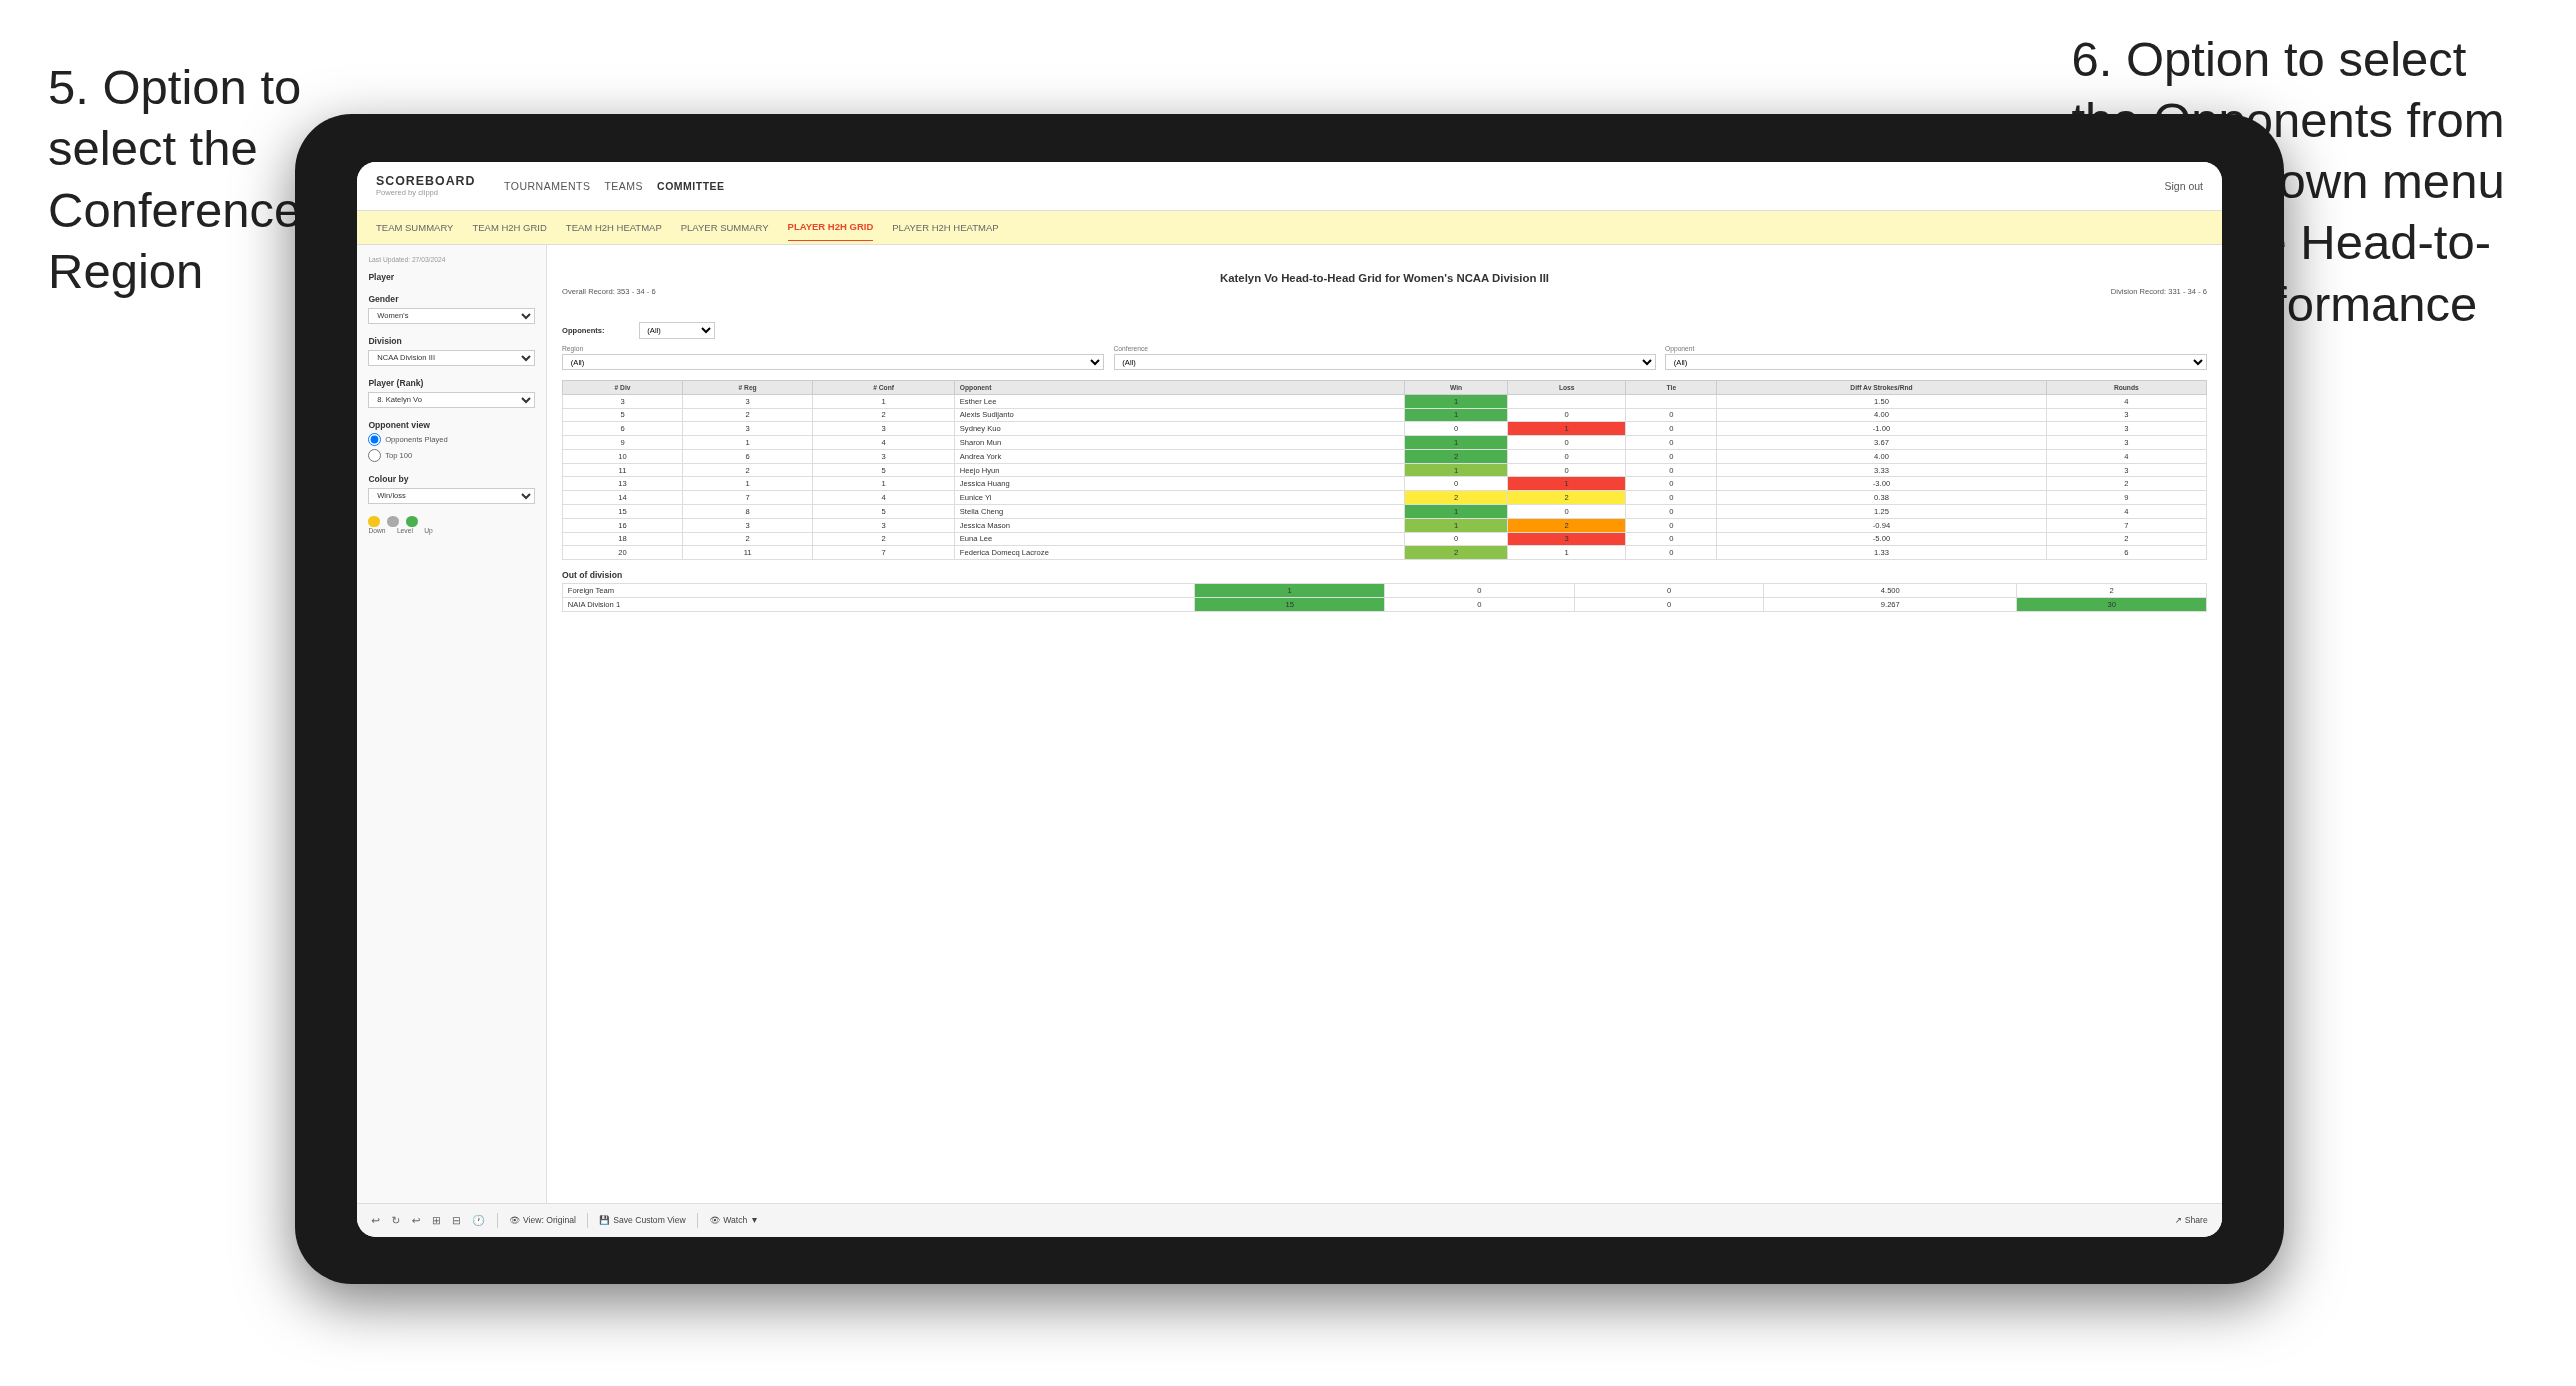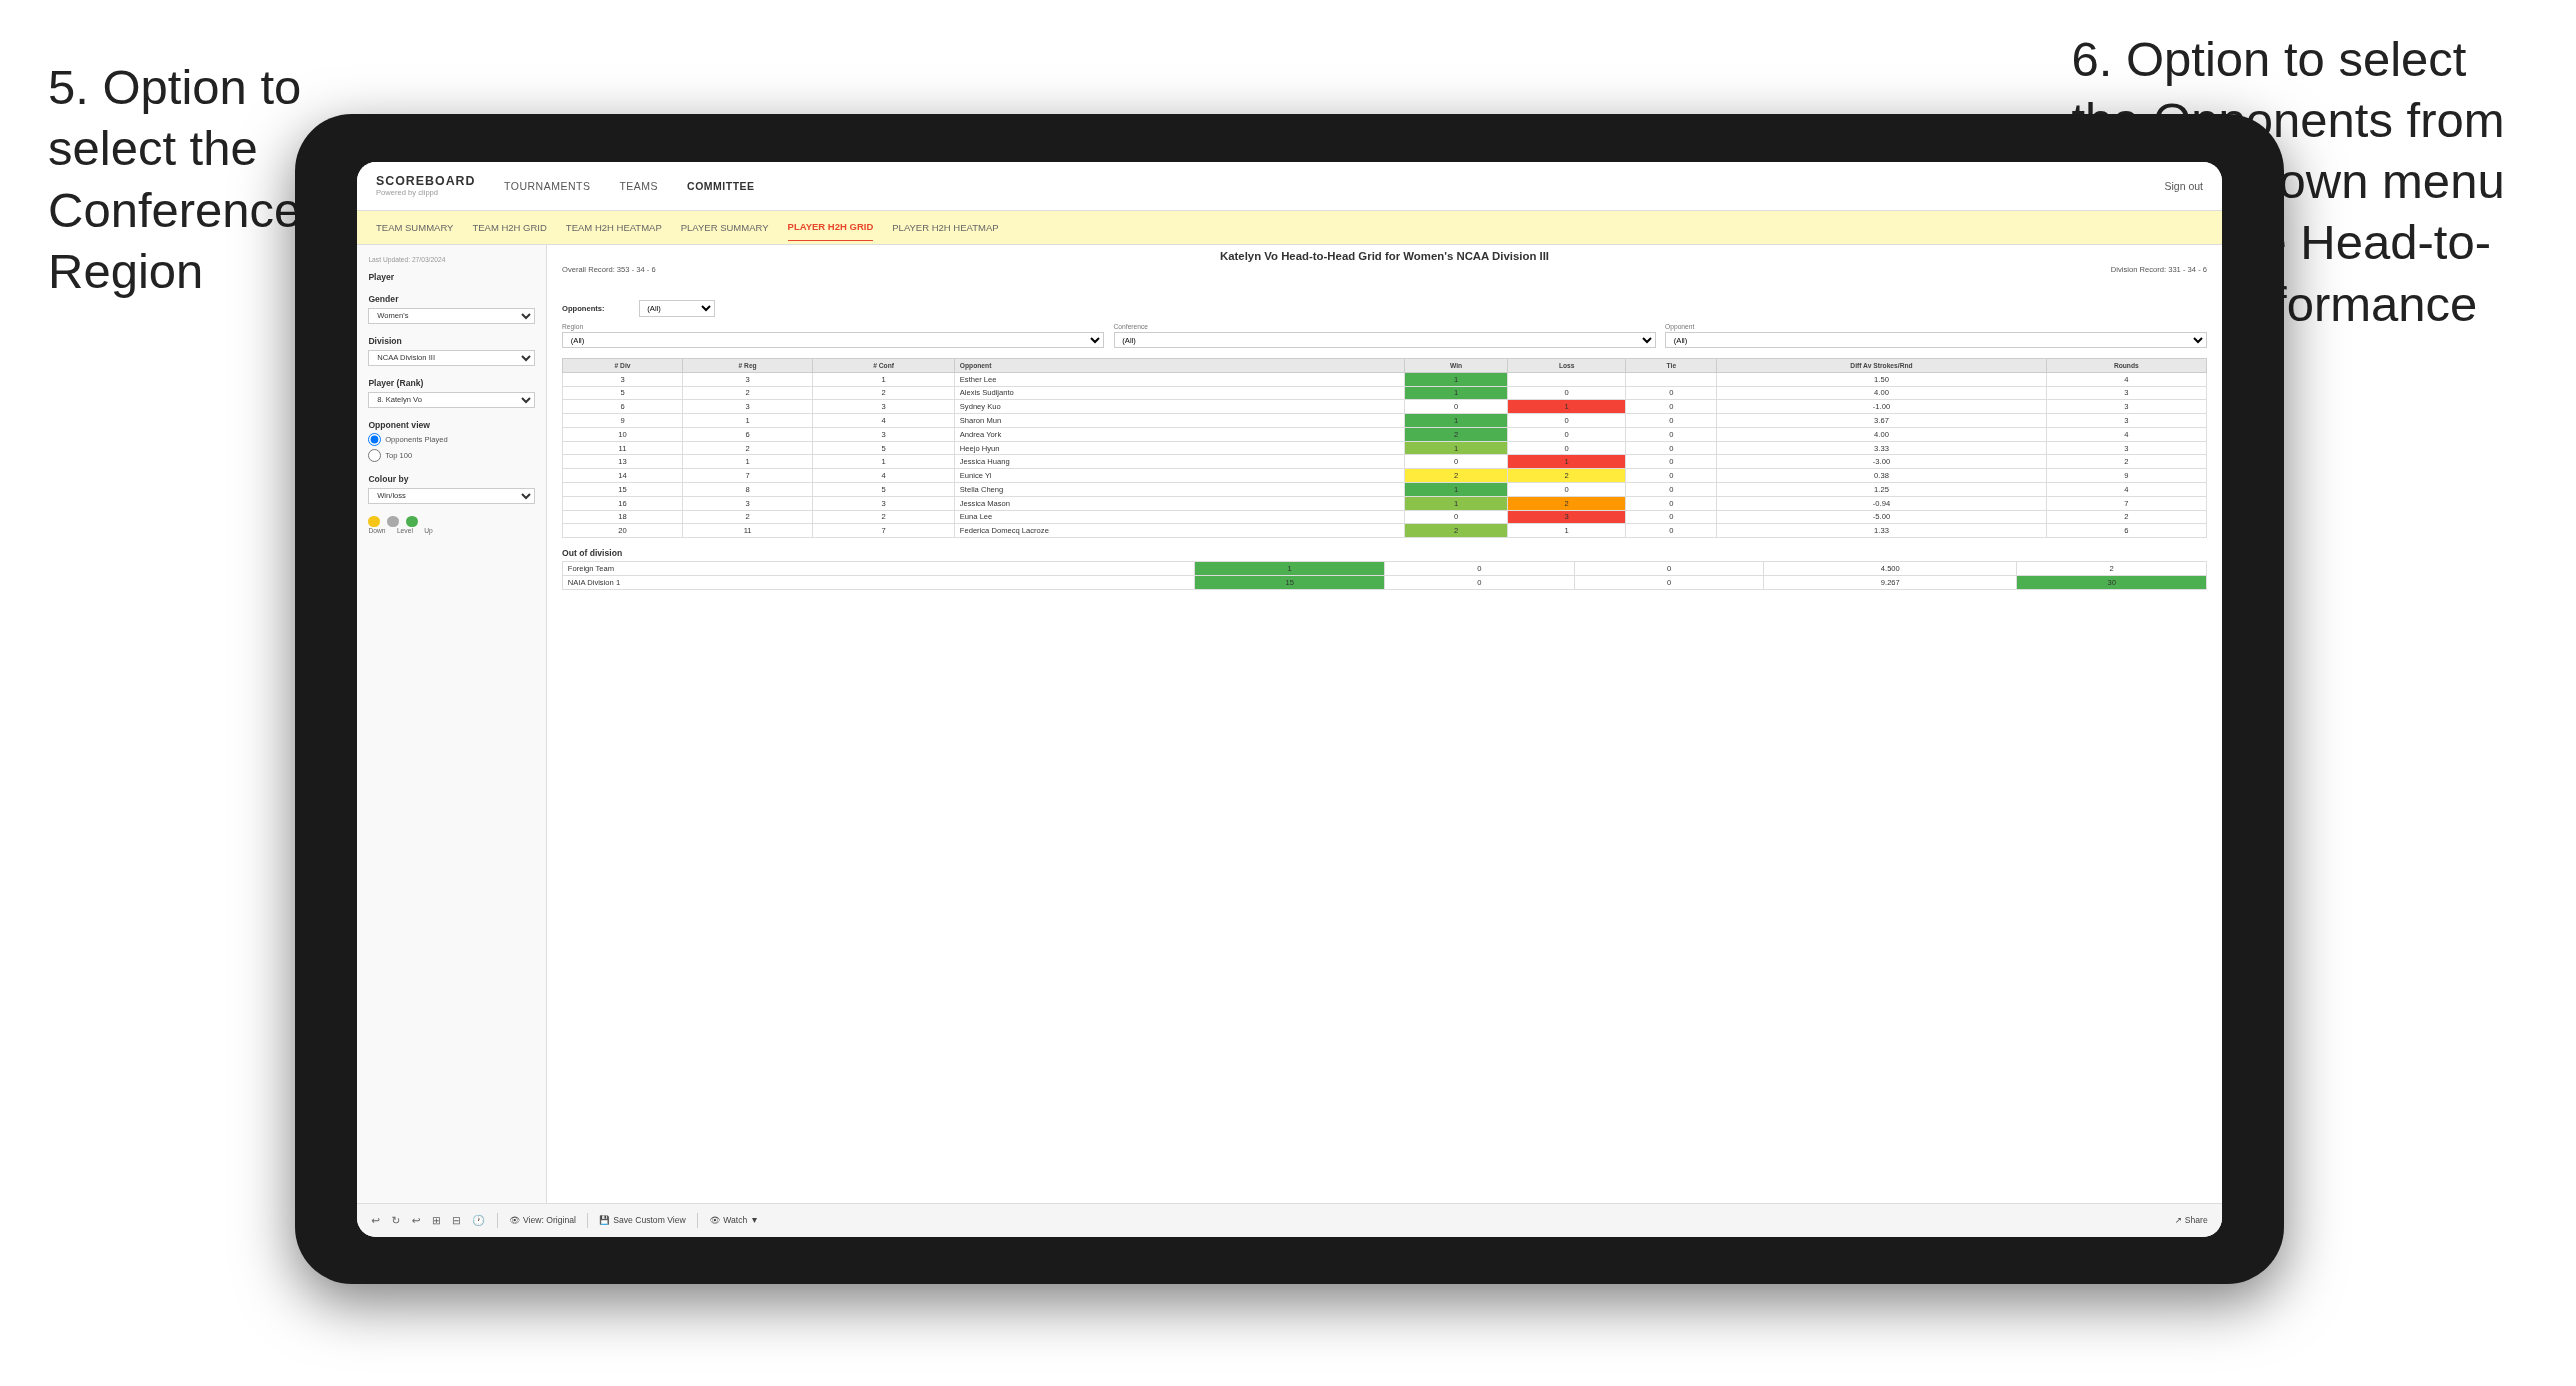--- a/index.html
+++ b/index.html
@@ -84,21 +84,21 @@
     .scoreboard-logo .powered-by {
       font-size: 7.6px;
       font-weight: 400;
       color: #999;
       display: block;
       letter-spacing: 0;
     }
 
     .nav-links {
       display: flex;
-      gap: 29px;
+      gap: 14px;
       flex: 1;
     }
 
     .nav-link {
       font-size: 10.5px;
       color: #555;
       text-decoration: none;
       font-weight: 500;
       letter-spacing: 0.5px;
       padding: 3.8px 0;
@@ -218,21 +218,21 @@
       display: flex;
       gap: 11.4px;
       font-size: 6.7px;
       color: #666;
     }
 
     
     .data-area {
       flex: 1;
       overflow-y: auto;
-      padding: 5px 15px;
+      padding: 27px 15px;
     }
 
     .report-title {
       font-size: 11.4px;
       font-weight: 700;
       color: #333;
       text-align: center;
       margin-bottom: 3.8px;
     }
 

